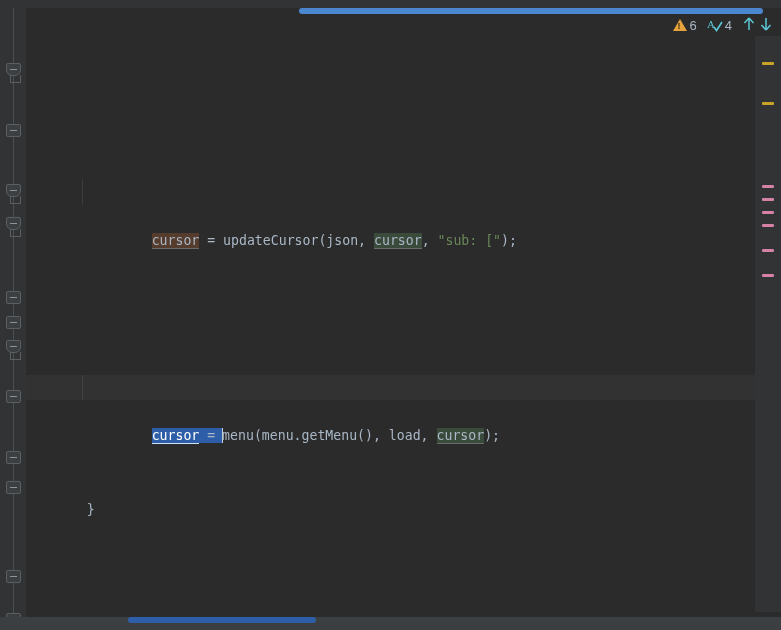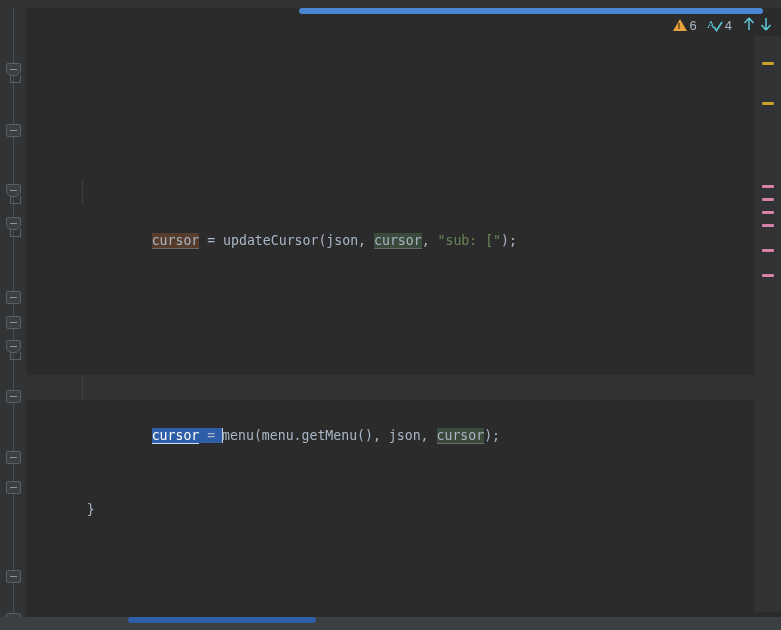--- a/index.html
+++ b/index.html
@@ -131,21 +131,21 @@
 
     <div class="line" style="height:24px;">
       <span class="ig" style="left:56px;"></span>
       <span style="padding-left:74px"></span><span class="wr uline">cursor</span><span class="plain"> = </span><span class="plain">updateCursor</span><span class="plain">(</span><span class="plain">json</span><span class="plain">, </span><span class="rd uline">cursor</span><span class="plain">, </span><span class="str">"sub: ["</span><span class="plain">);</span>
     </div>
 
     <div class="line"></div>
 
     <div class="line cur">
       <span class="ig" style="left:56px;"></span>
-      <span style="padding-left:74px"></span><span class="sel"><span class="uline">cursor</span></span><span class="selplain plain"> = </span><span class="caret"></span><span class="plain">menu</span><span class="plain">(menu.getMenu(), json, </span><span class="rd uline">cursor</span><span class="plain">);</span>
+      <span style="padding-left:74px"></span><span class="sel"><span class="uline">cursor</span></span><span class="selplain plain"> = </span><span class="caret"></span><span class="plain">menu</span><span class="plain">(menu.getMenu(), load, </span><span class="rd uline">cursor</span><span class="plain">);</span>
     </div>
 
     <div class="line">
       <span style="padding-left:9px"></span><span class="plain">}</span>
     </div>
 
     <div class="line"></div>
 
     
 

